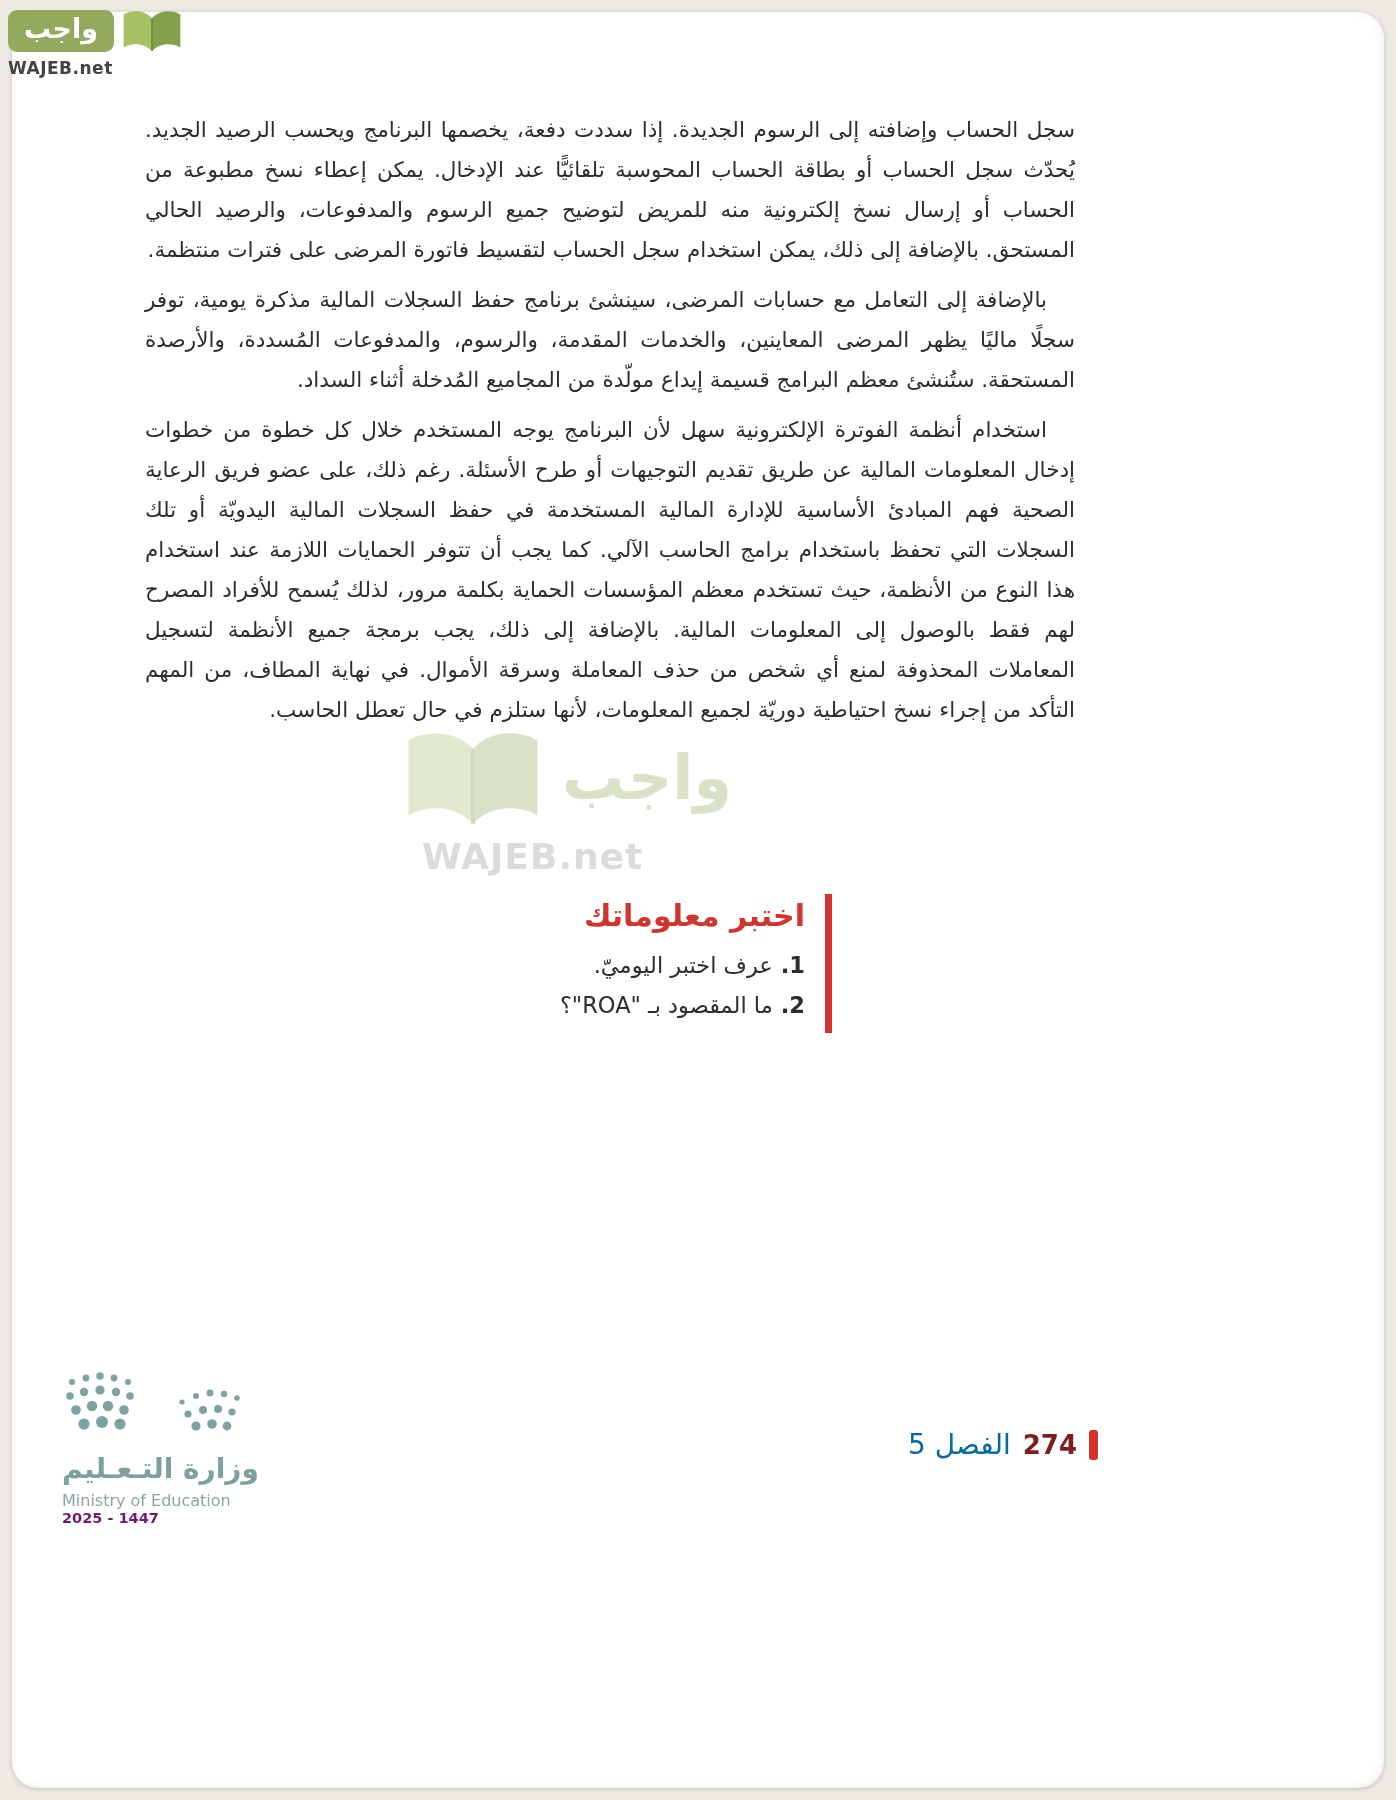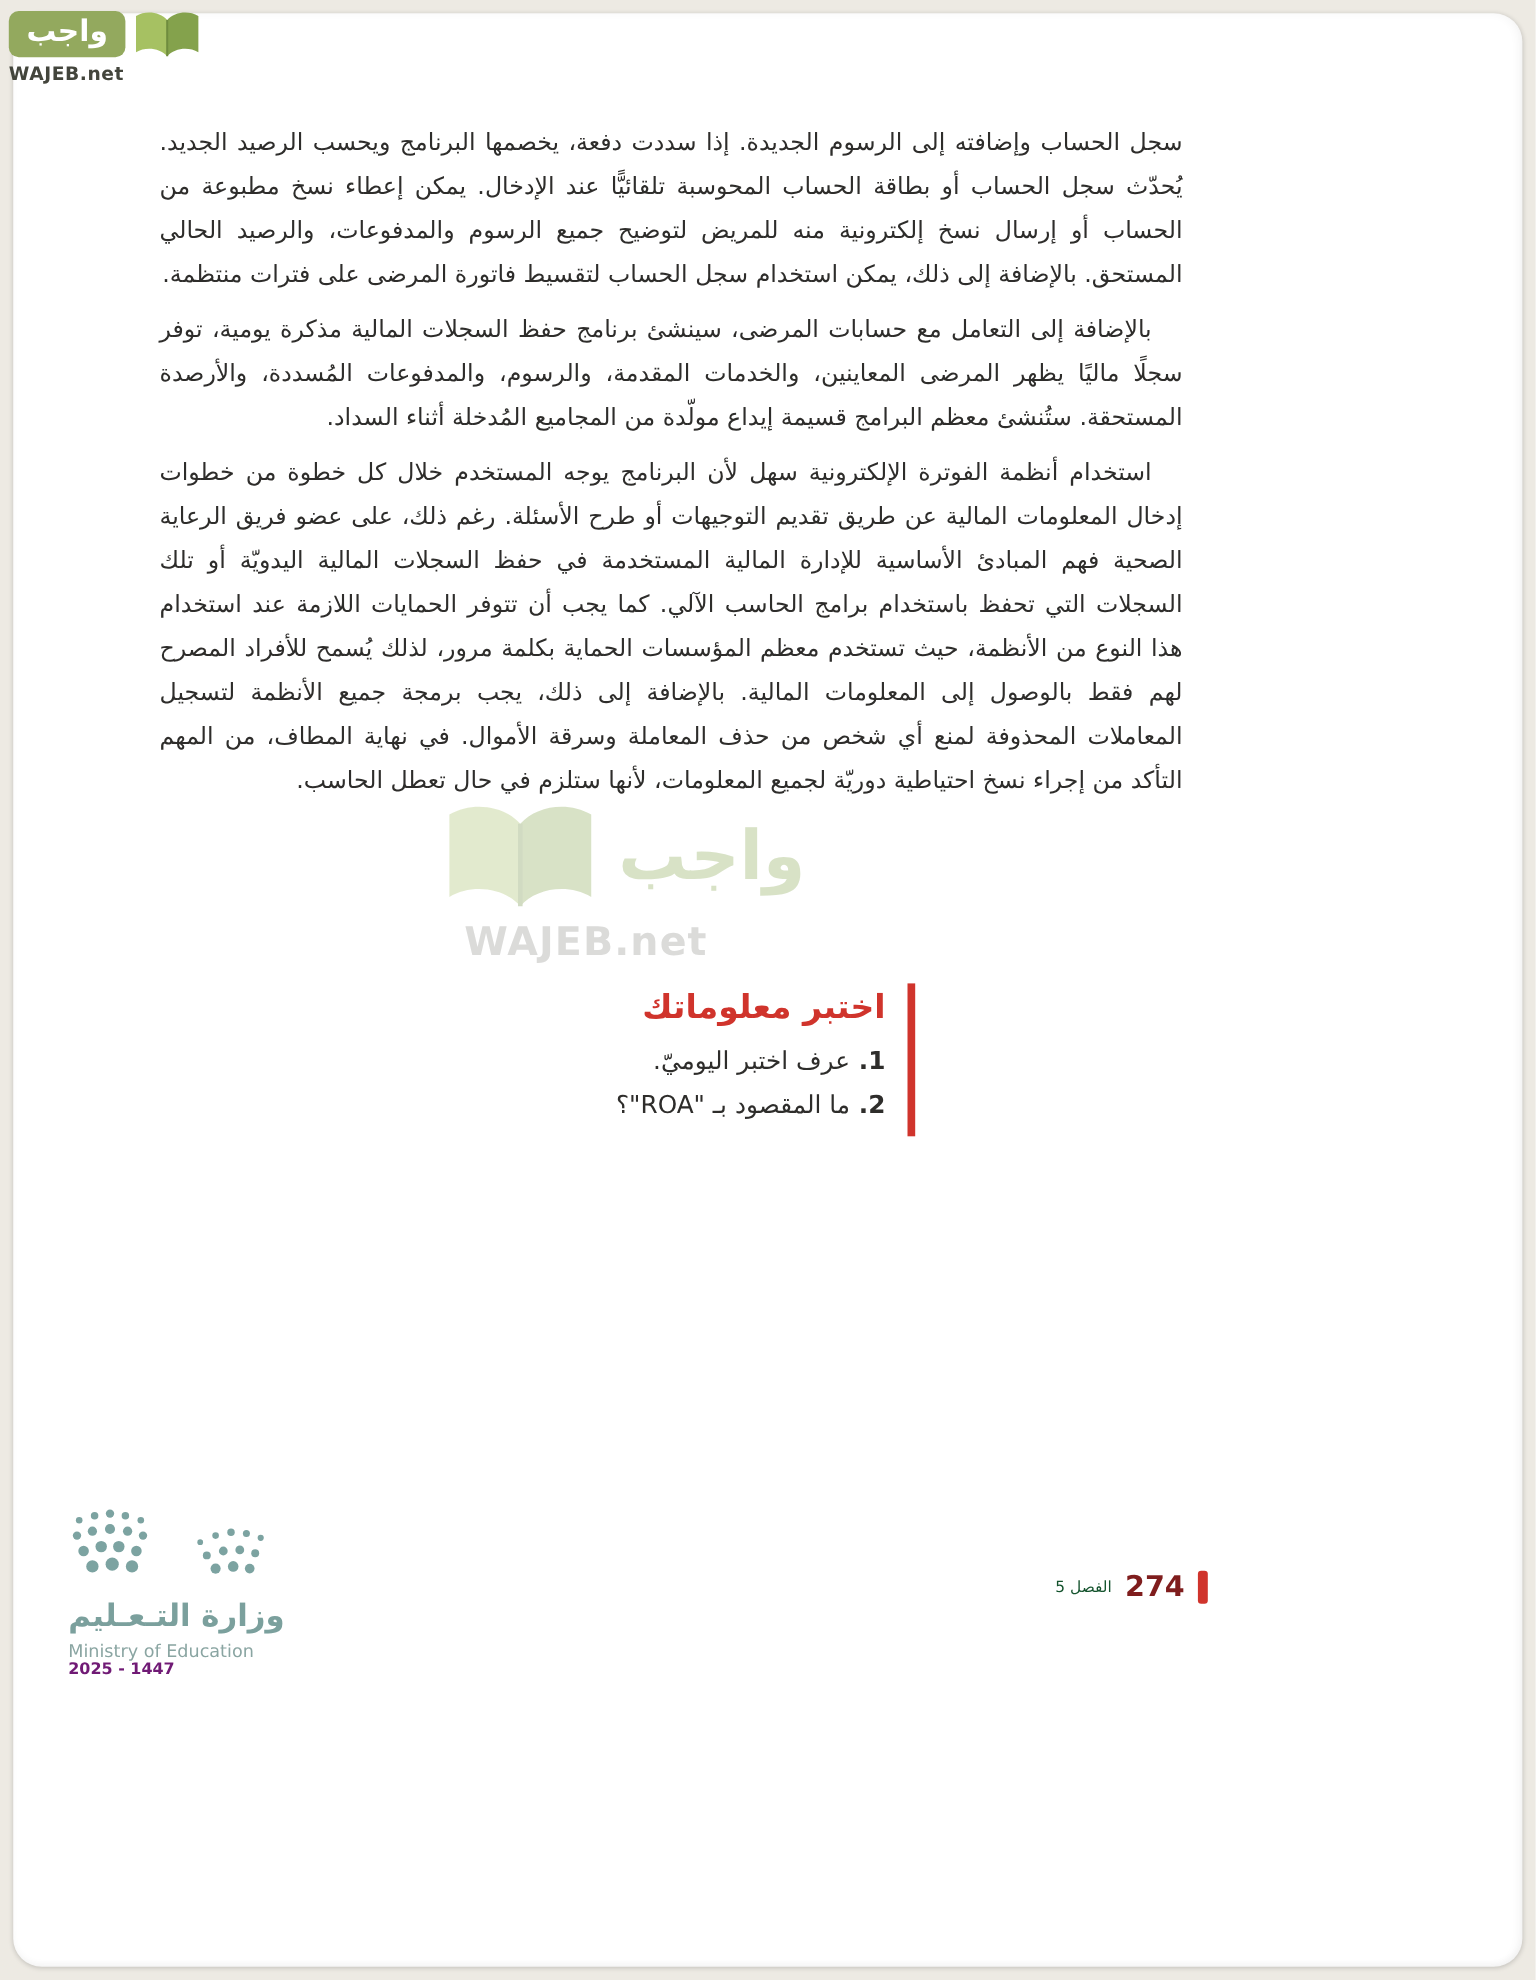--- a/index.html
+++ b/index.html
@@ -49,21 +49,21 @@
   .moe-ar{font-size:28px;font-weight:bold;margin-top:0;color:#7ba09d;direction:rtl;text-align:center;}
   .moe-en{font-size:16px;color:#8aa5a2;margin-top:6px;}
   .moe-yr{font-size:14.5px;color:#701a75;margin-top:0;font-weight:bold;}
   
   .pageno{
     position:absolute;top:1416px;right:286px;z-index:2;
     direction:rtl;display:flex;align-items:center;gap:12px;
   }
   .pagebar{width:9px;height:30px;background:#d0342c;border-radius:3px;}
   .pn{font-size:26px;font-weight:bold;color:#7f1d1d;}
-  .ch{font-size:14px;color:#14532d;}
+  .ch{font-size:28px;color:#0369a1;}
 </style>
 </head>
 <body>
 
 <div class="paper">
 
   <div class="body-text">
     <p>سجل الحساب وإضافته إلى الرسوم الجديدة. إذا سددت دفعة، يخصمها البرنامج ويحسب الرصيد الجديد. يُحدّث سجل الحساب أو بطاقة الحساب المحوسبة تلقائيًّا عند الإدخال. يمكن إعطاء نسخ مطبوعة من الحساب أو إرسال نسخ إلكترونية منه للمريض لتوضيح جميع الرسوم والمدفوعات، والرصيد الحالي المستحق. بالإضافة إلى ذلك، يمكن استخدام سجل الحساب لتقسيط فاتورة المرضى على فترات منتظمة.</p>
     <p class="indent">بالإضافة إلى التعامل مع حسابات المرضى، سينشئ برنامج حفظ السجلات المالية مذكرة يومية، توفر سجلًا ماليًا يظهر المرضى المعاينين، والخدمات المقدمة، والرسوم، والمدفوعات المُسددة، والأرصدة المستحقة. ستُنشئ معظم البرامج قسيمة إيداع مولّدة من المجاميع المُدخلة أثناء السداد.</p>
     <p class="indent">استخدام أنظمة الفوترة الإلكترونية سهل لأن البرنامج يوجه المستخدم خلال كل خطوة من خطوات إدخال المعلومات المالية عن طريق تقديم التوجيهات أو طرح الأسئلة. رغم ذلك، على عضو فريق الرعاية الصحية فهم المبادئ الأساسية للإدارة المالية المستخدمة في حفظ السجلات المالية اليدويّة أو تلك السجلات التي تحفظ باستخدام برامج الحاسب الآلي. كما يجب أن تتوفر الحمايات اللازمة عند استخدام هذا النوع من الأنظمة، حيث تستخدم معظم المؤسسات الحماية بكلمة مرور، لذلك يُسمح للأفراد المصرح لهم فقط بالوصول إلى المعلومات المالية. بالإضافة إلى ذلك، يجب برمجة جميع الأنظمة لتسجيل المعاملات المحذوفة لمنع أي شخص من حذف المعاملة وسرقة الأموال. في نهاية المطاف، من المهم التأكد من إجراء نسخ احتياطية دوريّة لجميع المعلومات، لأنها ستلزم في حال تعطل الحاسب.</p>

